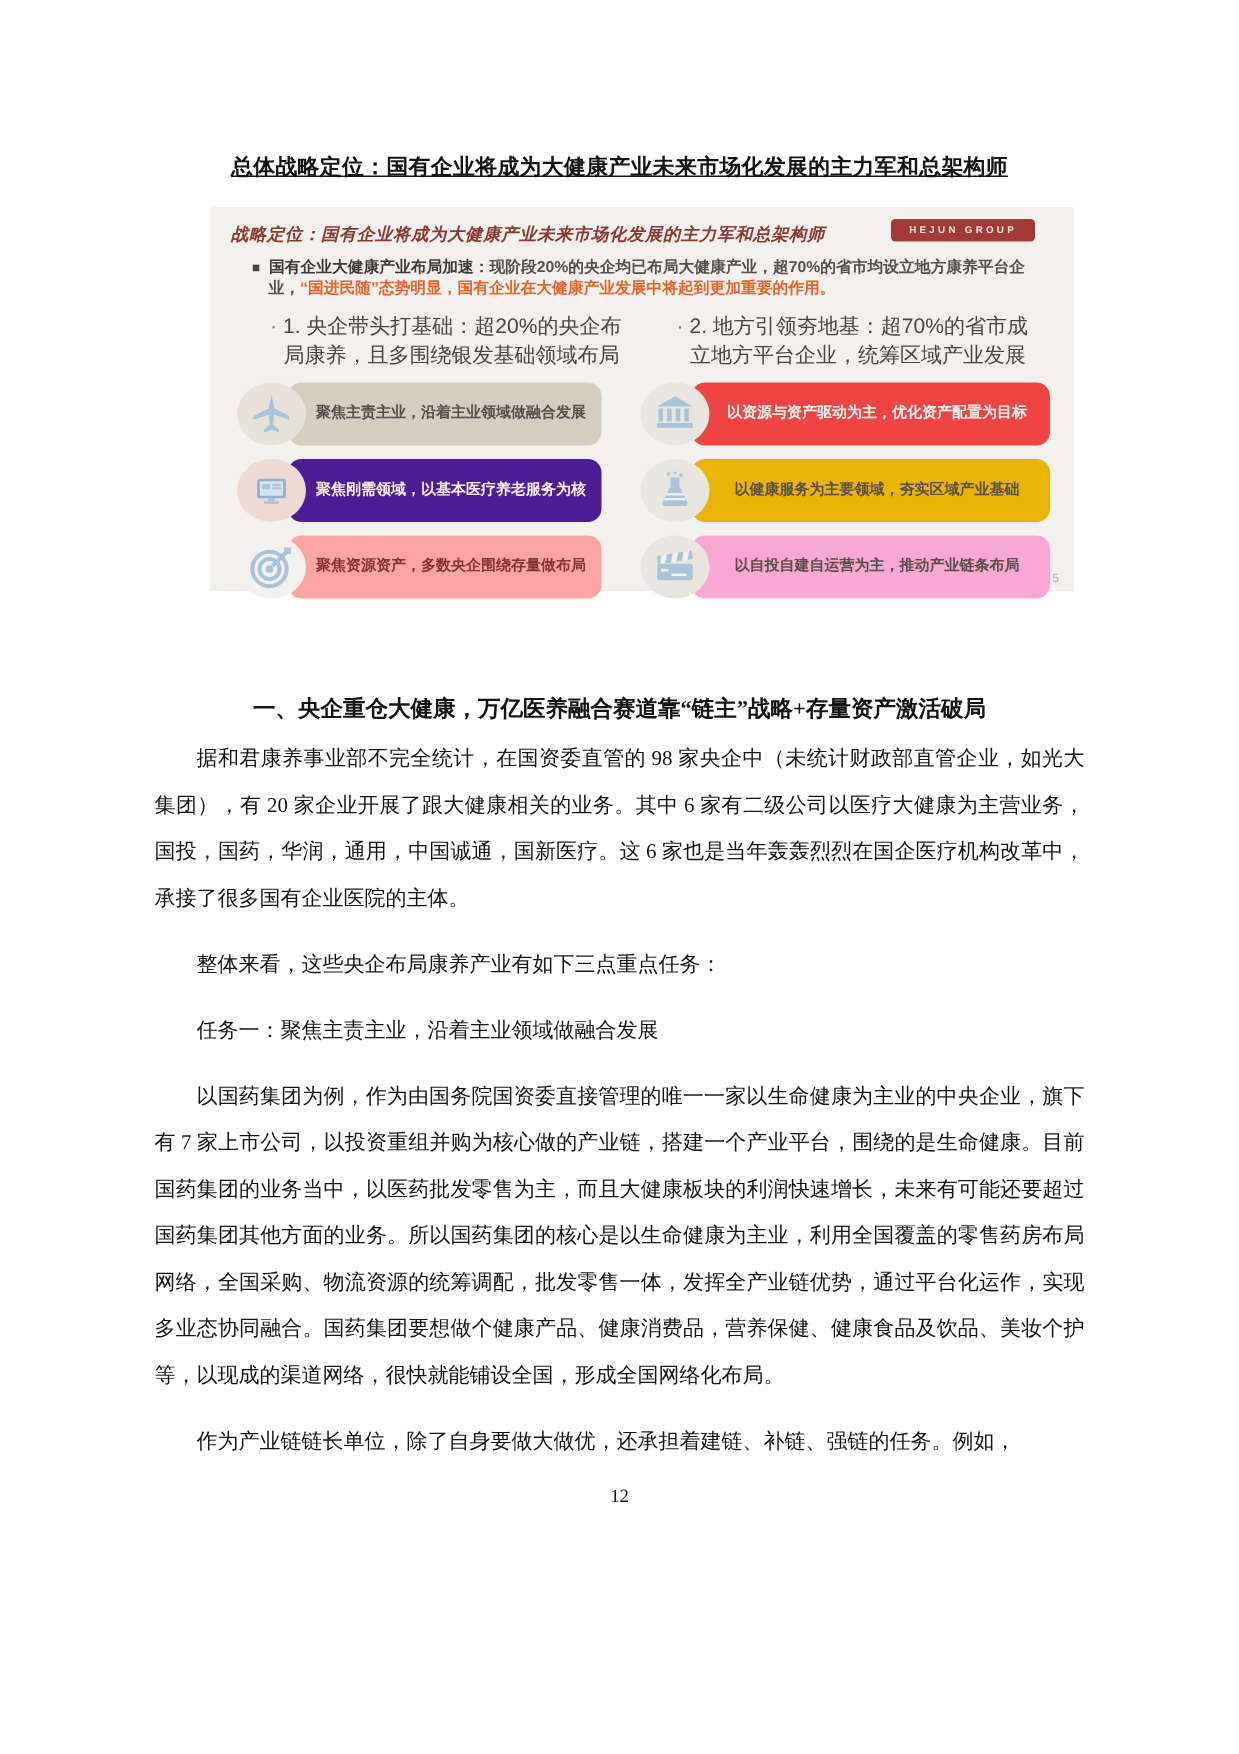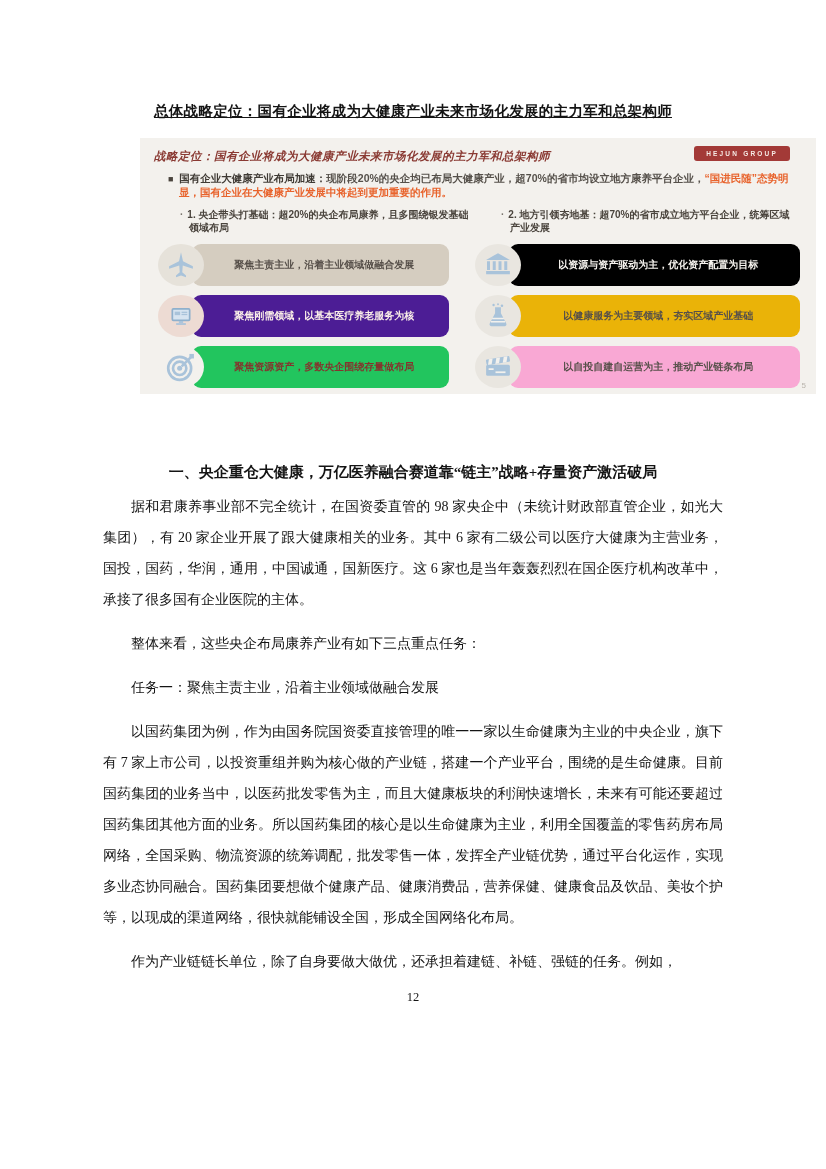--- a/index.html
+++ b/index.html
@@ -2,35 +2,35 @@
 <html><head>
 <meta charset="utf-8">
 <style>
   html,body{margin:0;padding:0;background:#ffffff;}
   .page{width:826px;height:1169px;position:relative;background:#fff;overflow:hidden;
         font-family:"Liberation Serif",serif;color:#141414;}
   .doc-title{padding-top:102px;margin:0 95px;text-align:center;
              font-size:14.5px;font-weight:bold;letter-spacing:.3px;text-decoration:underline;}
 
   
-  .slide{margin:17px 0 0 140px;width:676px;height:256px;background:#f3f1ed;
+  .slide{margin:17px 0 0 140px;width:576px;height:256px;background:#f3f1ed;
          position:relative;font-family:"Liberation Sans",sans-serif;
          padding:8px 14px;box-sizing:border-box;}
   .slide-head{display:flex;justify-content:space-between;align-items:flex-start;}
   .slide-title{font-family:"Liberation Serif",serif;font-style:italic;font-weight:bold;
                font-size:11.5px;color:#8a3a33;letter-spacing:.5px;padding-top:3px;}
   .brand-badge{background:#a33a37;color:#f5e9e4;font-size:6.5px;font-weight:bold;
                letter-spacing:2.2px;padding:4px 12px;border-radius:3px;margin-right:12px;}
   .lead{margin:7px 2px 0 14px;font-size:10.5px;line-height:1.38;color:#55504a;
         font-weight:bold;text-indent:-11px;padding-left:11px;}
   .lead .sq{color:#4a443d;font-size:9px;margin-right:3px;}
   .lead .lbl{color:#3f3a34;}
   .lead .hl{font-weight:bold;}
   .subs{display:grid;grid-template-columns:1fr 1fr;gap:0 26px;margin:8px 6px 0 26px;}
-  .sub{font-size:10px;font-weight:bold;color:#4a443d;line-height:1.35;
+  .sub{font-size:14px;font-weight:normal;color:#4a443d;line-height:1.35;
        text-indent:-9px;padding-left:9px;}
   .sub .dot{margin-right:4px;color:#7a756e;}
   .stripes{display:grid;grid-template-columns:1fr 1.12fr;gap:9px 26px;margin:9px 2px 0 4px;}
   .stripe{display:flex;align-items:center;}
   .icon-wrap{width:46px;height:42px;border-radius:50%;flex:0 0 46px;
              display:flex;align-items:center;justify-content:center;
              position:relative;z-index:2;margin-right:-12px;}
   .box-body{flex:1;height:42px;border-radius:9px;display:flex;align-items:center;
             justify-content:center;text-align:left;font-size:10px;font-weight:bold;
             line-height:1.4;padding:2px 8px 2px 16px;box-sizing:border-box;}
@@ -81,21 +81,21 @@
         <div class="icon-wrap" style="background: rgb(233, 230, 224);">
           <svg class="icon-svg" width="30" height="30" viewBox="0 0 24 24" fill="#a9c3da">
             <polygon points="12,2.5 2.5,8 21.5,8"></polygon>
             <rect x="3.2" y="9" width="2.4" height="7"></rect>
             <rect x="7.8" y="9" width="2.4" height="7"></rect>
             <rect x="12.4" y="9" width="2.4" height="7"></rect>
             <rect x="17" y="9" width="2.4" height="7"></rect>
             <rect x="2.5" y="16.8" width="19" height="2.6"></rect>
           </svg>
         </div>
-        <div class="box-body" style="background: #000000; color: rgb(247, 244, 239);">以资源与资产驱动为主，优化资产配置为目标</div>
+        <div class="box-body" style="background: #ef4444; color: rgb(247, 244, 239);">以资源与资产驱动为主，优化资产配置为目标</div>
       </div>
 
       <div class="stripe">
         <div class="icon-wrap" style="background: rgb(237, 219, 211);">
           <svg class="icon-svg" width="26" height="26" viewBox="0 0 24 24">
             <rect x="4" y="5.5" width="16" height="10.5" rx="1" fill="#d7e4f0" stroke="#8fb0cc" stroke-width="1.6"></rect>
             <rect x="6.2" y="8" width="5" height="3.2" fill="#a9c3da"></rect>
             <rect x="12.5" y="8" width="5.3" height="1.2" fill="#a9c3da"></rect>
             <rect x="12.5" y="10" width="5.3" height="1.2" fill="#a9c3da"></rect>
             <rect x="10" y="16.6" width="4" height="1.8" fill="#a9c3da"></rect>
@@ -122,21 +122,21 @@
       <div class="stripe">
         <div class="icon-wrap" style="background: rgb(243, 241, 237);">
           <svg class="icon-svg" width="32" height="32" viewBox="0 0 24 24">
             <circle cx="11" cy="13" r="8.6" fill="none" stroke="#a9c3da" stroke-width="2"></circle>
             <circle cx="11" cy="13" r="5" fill="none" stroke="#a9c3da" stroke-width="2"></circle>
             <circle cx="11" cy="13" r="1.9" fill="#a9c3da"></circle>
             <line x1="12.5" y1="11.5" x2="20" y2="4" stroke="#a9c3da" stroke-width="2"></line>
             <rect x="18.3" y="2.2" width="3.4" height="3.4" fill="#a9c3da"></rect>
           </svg>
         </div>
-        <div class="box-body" style="background: #22c55e; color: rgb(131, 53, 46);">聚焦资源资产，多数央企围绕存量做布局</div>
+        <div class="box-body" style="background: #fca5a5; color: rgb(131, 53, 46);">聚焦资源资产，多数央企围绕存量做布局</div>
       </div>
 
       <div class="stripe">
         <div class="icon-wrap" style="background: rgb(233, 230, 224);">
           <svg class="icon-svg" width="30" height="30" viewBox="0 0 24 24" fill="#a9c3da">
             <g transform="rotate(-9 12 7)">
               <rect x="2.5" y="4.6" width="19" height="4.6" rx="1"></rect>
               <polygon points="5,4.6 8,4.6 6.5,9.2 3.5,9.2" fill="#f3f1ed"></polygon>
               <polygon points="11,4.6 14,4.6 12.5,9.2 9.5,9.2" fill="#f3f1ed"></polygon>
               <polygon points="17,4.6 20,4.6 18.5,9.2 15.5,9.2" fill="#f3f1ed"></polygon>

